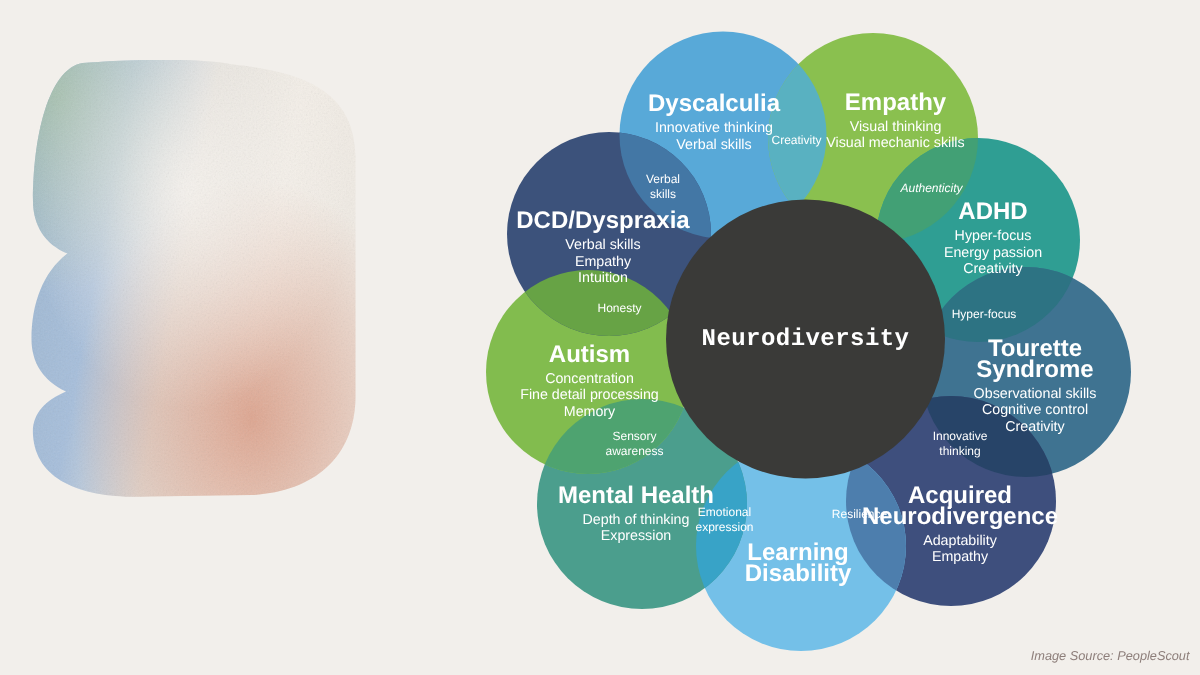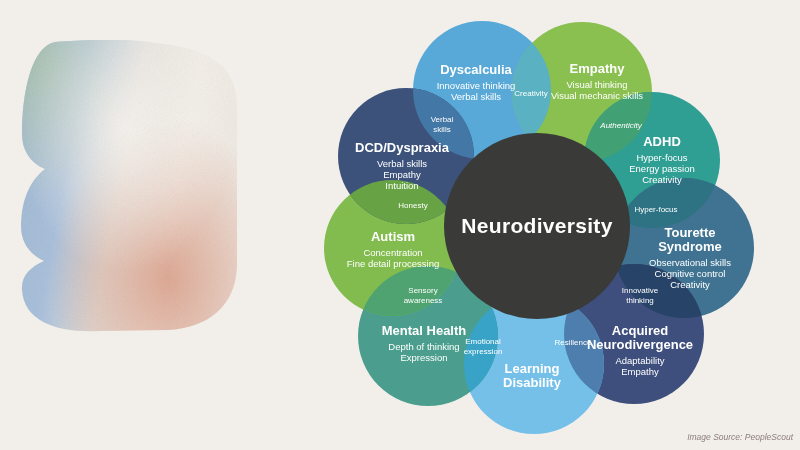--- a/index.html
+++ b/index.html
@@ -19,30 +19,30 @@
     text-align: center; color: #21232c;
     font-size: 21.5px; line-height: 23.5px; font-weight: 500; letter-spacing: 0.3px;
   }
 
   
   .venn { position: absolute; left: 0; top: 0; width: 800px; height: 450px; }
 
   
   #labels { position: absolute; inset: 0; pointer-events: none; }
   .petal-label { position: absolute; text-align: center; color: #ffffff; }
-  .petal-title { font-size: 13px; font-weight: bold; line-height: 14px; }
+  .petal-title { font-size: 16px; font-weight: bold; line-height: 14px; }
   .petal-skills { margin-top: 3px; }
   .petal-skill { font-size: 9.5px; line-height: 11px; }
   .lens-label {
     position: absolute; text-align: center; color: #ffffff;
     font-size: 8px; line-height: 10px;
   }
   .center-label {
     position: absolute; transform: translate(-50%, -50%);
-    color: #ffffff; font-size: 21px; font-weight: bold; letter-spacing: 0.3px;
+    color: #ffffff; font-size: 16px; font-weight: bold; letter-spacing: 0.3px; font-family: Liberation Mono, monospace;
   }
 
   .credit {
     position: absolute; right: 7px; bottom: 8px;
     font-size: 8.5px; font-style: italic; color: #8d7e7a;
   }
 </style>
 </head>
 <body style="background: rgb(242, 239, 235);">
 
@@ -194,20 +194,21 @@
         <div class="petal-skills">
           <div class="petal-skill">Depth of thinking</div>
           <div class="petal-skill">Expression</div>
         </div>
       </div>
       <div class="petal-label" style="left: 323px; top: 230px; width: 140px;">
         <div class="petal-title">Autism</div>
         <div class="petal-skills">
           <div class="petal-skill">Concentration</div>
           <div class="petal-skill">Fine detail processing</div>
+          <div class="petal-skill">Memory</div>
         </div>
       </div>
       <div class="petal-label" style="left: 332px; top: 141px; width: 140px;">
         <div class="petal-title">DCD/Dyspraxia</div>
         <div class="petal-skills">
           <div class="petal-skill">Verbal skills</div>
           <div class="petal-skill">Empathy</div>
           <div class="petal-skill">Intuition</div>
         </div>
       </div>

